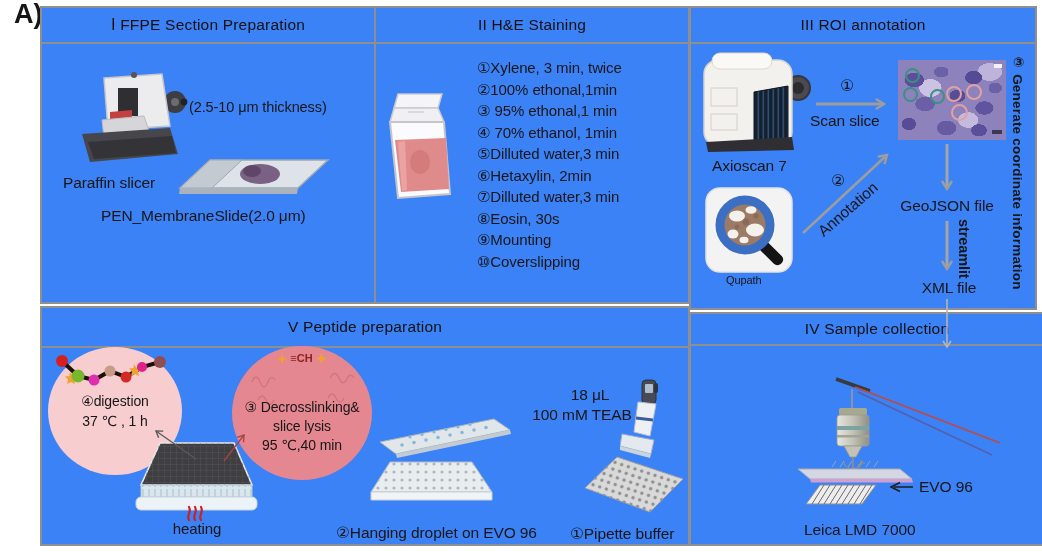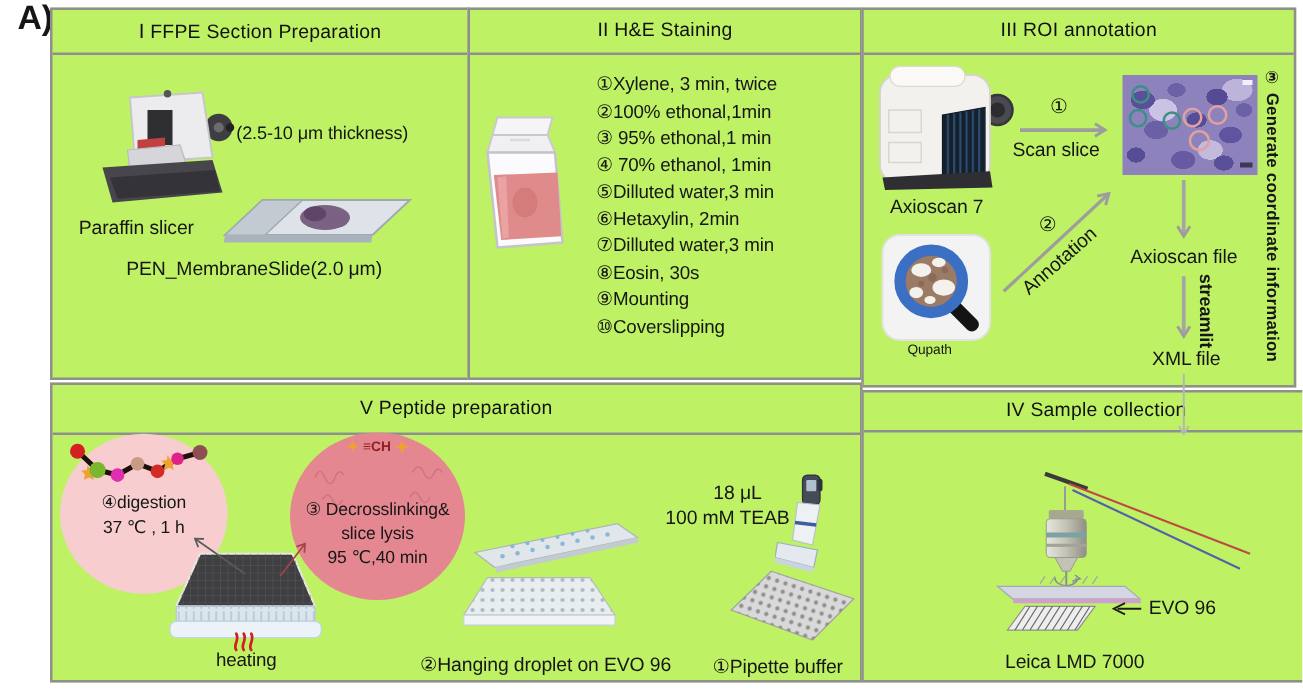--- a/index.html
+++ b/index.html
@@ -1,19 +1,19 @@
 <!DOCTYPE html>
 <html><head>
 <meta charset="utf-8">
 <style>
   html,body{margin:0;padding:0;background:#fff}
   #fig{position:relative;width:1042px;height:557px;background:#fff;overflow:hidden;
        font-family:"Liberation Sans","DejaVu Sans",sans-serif;color:#161616}
   .abs{position:absolute}
-  .panel{position:absolute;border:2px solid #8f8f8f;background:#bef264;box-sizing:border-box}
+  .panel{position:absolute;border:2px solid #8f8f8f;background:#3b82f6;box-sizing:border-box}
   .phead{position:absolute;left:0;right:0;top:0;border-bottom:2px solid #8f8f8f;
          display:flex;align-items:center;justify-content:center;
          font-size:15.5px;letter-spacing:.2px;color:#111;box-sizing:border-box}
   .txt{position:absolute;font-size:15px;line-height:1.22;white-space:nowrap;color:#161616;letter-spacing:-0.1px}
   .ctr{text-align:center}
   .step{height:21.5px;line-height:21.5px;white-space:nowrap}
   .vtext{writing-mode:vertical-rl;white-space:nowrap}
   .roi-circle{position:absolute;border-radius:50%;box-sizing:border-box}
   .bubble{position:absolute;border-radius:50%}
   #histo{position:absolute;left:898px;top:60px;width:108px;height:80px;
@@ -163,21 +163,21 @@
     <ellipse cx="40" cy="54" rx="4.5" ry="3.2" fill="#f4f1ec"></ellipse>
     <circle cx="42" cy="36" r="3.4" fill="#8b6b57"></circle>
     <circle cx="52" cy="30" r="2.6" fill="#8b6b57"></circle>
     <circle cx="33" cy="41" r="2.4" fill="#8b6b57"></circle>
   </svg>
   <div class="txt" style="left:726px;top:274px;font-size:11px">Qupath</div>
 
   <div class="txt" style="left:831px;top:171px;font-size:16px">②</div>
   <div class="txt" style="left:827px;top:222px;font-size:15.5px;transform:rotate(-41deg);transform-origin:0 100%">Annotation</div>
 
-  <div class="txt ctr" style="left:895px;top:197px;width:104px;font-size:15.5px">Axioscan file</div>
+  <div class="txt ctr" style="left:895px;top:197px;width:104px;font-size:15.5px">GeoJSON file</div>
   <div class="txt vtext" style="left:954px;top:219px;font-size:14.5px;font-weight:bold">streamlit</div>
   <div class="txt ctr" style="left:917px;top:279px;width:64px;font-size:15.5px">XML file</div>
 
   <div class="txt vtext" style="left:1009px;top:54px;height:256px;font-size:13.5px;font-weight:600;letter-spacing:.2px">③ Generate coordinate information</div>
 
   <svg class="abs" style="left:788px;top:372px" width="224" height="134" viewBox="0 0 224 134">
     <defs>
       <linearGradient id="objGrad" x1="0" y1="0" x2="1" y2="0">
         <stop offset="0" stop-color="#e6e6dd"></stop>
           <stop offset="0.5" stop-color="#c2c2b5"></stop>
@@ -227,21 +227,21 @@
     <circle cx="38" cy="30" r="5.5" fill="#df2fb0"></circle>
     <circle cx="54" cy="21" r="5.5" fill="#c79b85"></circle>
     <circle cx="70" cy="27" r="5.5" fill="#d22b26"></circle>
     <circle cx="86" cy="17" r="5" fill="#e0218a"></circle>
     <circle cx="104" cy="12" r="6" fill="#8f4f52"></circle>
   </svg>
 
   <div class="txt ctr" style="left:48px;top:393px;width:134px;font-size:14px">④digestion</div>
   <div class="txt ctr" style="left:48px;top:413px;width:134px;font-size:14px">37 ℃ , 1 h</div>
 
-  <div class="abs" style="left:232px;top:352px;width:140px;display:flex;align-items:flex-start;justify-content:center;gap:3px">
+  <div class="abs" style="left:232px;top:352px;width:140px;display:flex;align-items:flex-end;justify-content:center;gap:3px">
     <svg width="10" height="10" viewBox="0 0 10 10">
         <path d="M5,0 L6.3,3.7 L10,5 L6.3,6.3 L5,10 L3.7,6.3 L0,5 L3.7,3.7 Z" fill="#f0a22e"></path>
       </svg>
     <span style="font-size:11px;font-weight:bold;color:#8e2121">≡CH</span>
     <svg width="11" height="11" viewBox="0 0 10 10">
         <path d="M5,0 L6.3,3.7 L10,5 L6.3,6.3 L5,10 L3.7,6.3 L0,5 L3.7,3.7 Z" fill="#f0a22e"></path>
       </svg>
   </div>
   <div class="txt ctr" style="left:232px;top:399px;width:140px;font-size:14px">③ Decrosslinking&amp;</div>
   <div class="txt ctr" style="left:232px;top:418px;width:140px;font-size:14px">slice lysis</div>

